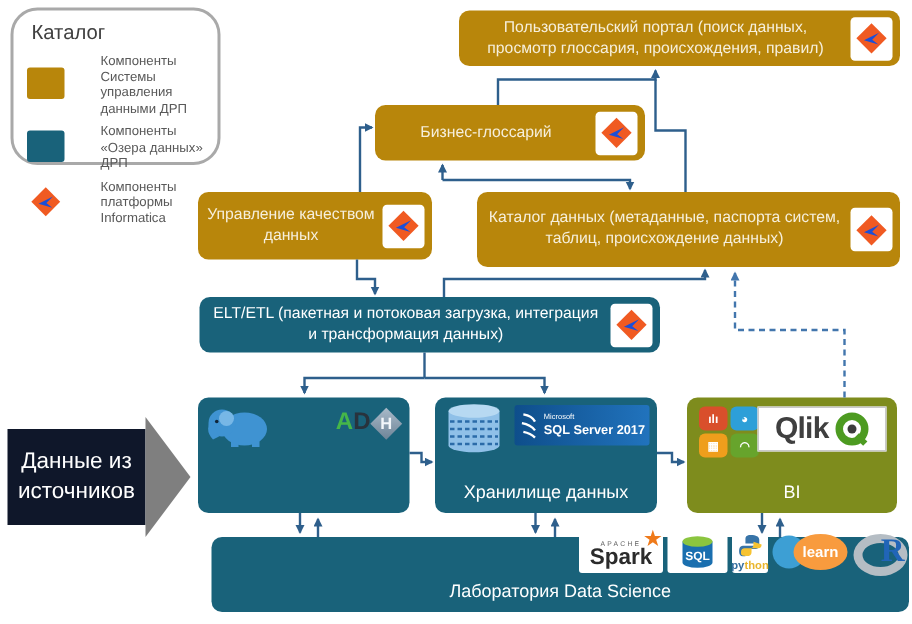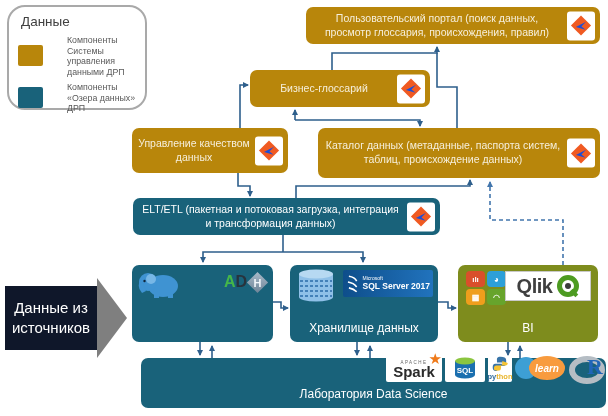--- a/index.html
+++ b/index.html
@@ -86,41 +86,50 @@
   .spark-name{font-size:15px;font-weight:bold;color:#2b2b2b;line-height:0.9;}
   .spark-star{position:absolute;top:-4px;right:0;color:#ef7a1a;font-size:15px;}
   .sqltile{width:40px;}
   .pytile{width:24px;flex-direction:column;}
   .pyword{font-size:7.5px;font-weight:bold;line-height:1;}
   .py-b{color:#356f9f;} .py-y{color:#e9b52c;}
   .sklearn{width:50px;height:28px;position:relative;}
   .sk-circle{position:absolute;left:0;top:3px;width:22px;height:22px;border-radius:50%;background:#3d9fd4;}
   .sk-ell{position:absolute;right:0;top:2px;width:36px;height:24px;border-radius:50%;background:#f89b3e;
           display:flex;align-items:center;justify-content:center;}
-  .sk-word{color:#fff;font-style:italic;font-weight:bold;font-size:10px;}
+  .sk-word{color:#fff;font-weight:bold;font-size:10px;}
   .rlogo{width:38px;height:28px;position:relative;}
   .r-ring{position:absolute;left:1px;top:2px;width:24px;height:16px;border:6px solid #b5bdc4;
           border-radius:50%;}
   .r-letter{position:absolute;right:3px;top:0;font-size:22px;font-weight:bold;color:#2165b8;
             font-family:"Liberation Serif",serif;}
 </style>
 </head>
 <body>
 
 <div class="canvas">
 
   <div class="legend">
-    <div class="legend-title">Данные</div>
+    <div class="legend-title">Каталог</div>
     <div class="legend-item">
       <span class="sw sw-gold"></span>
       <span class="legend-label">Компоненты Системы управления данными ДРП</span>
     </div>
     <div class="legend-item">
       <span class="sw sw-teal"></span>
       <span class="legend-label">Компоненты «Озера данных» ДРП</span>
+    </div>
+    <div class="legend-item">
+      <span class="sw-inf">
+        <svg width="21" height="21" viewBox="0 0 24 24">
+            <polygon points="12,1 23,12 12,23 1,12" fill="#f05a22"></polygon>
+            <path d="M6.5 13.5 L17.5 8 L12.5 13 L17 16.5 Z" fill="#1b4fd8"></path>
+          </svg>
+      </span>
+      <span class="legend-label">Компоненты платформы Informatica</span>
     </div>
   </div>
 
   <div class="box gold portal pad-icon">
     <span class="box-label">Пользовательский портал (поиск данных, просмотр глоссария, происхождения, правил)</span>
     <span class="inf-tile">
       <svg width="22" height="22" viewBox="0 0 24 24">
           <polygon points="12,1 23,12 12,23 1,12" fill="#f05a22"></polygon>
           <path d="M6.5 13.5 L17.5 8 L12.5 13 L17 16.5 Z" fill="#1b4fd8"></path>
         </svg>

